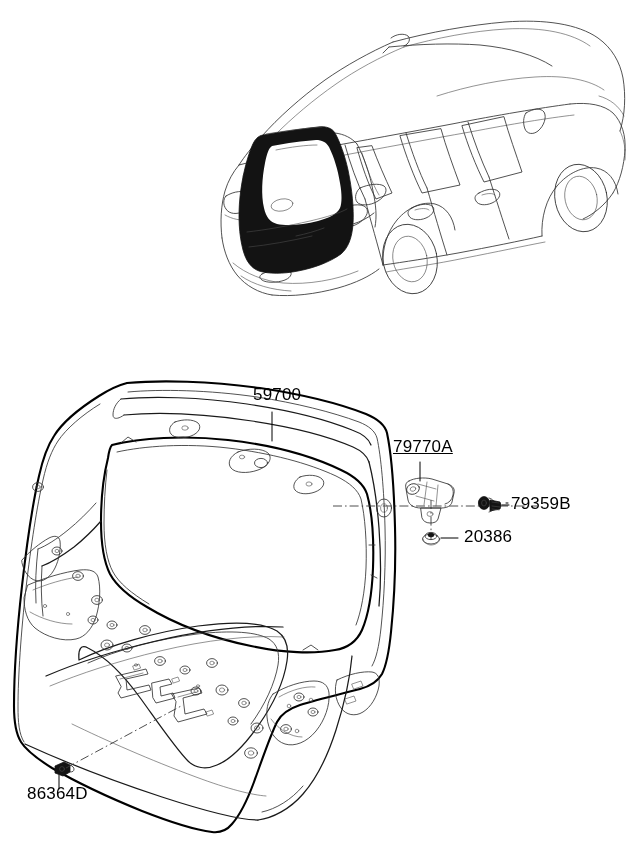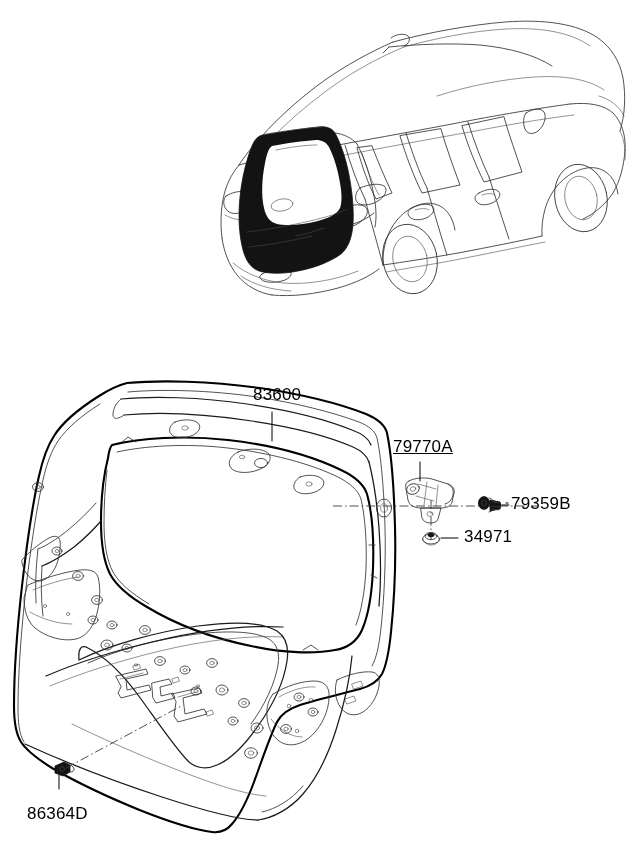--- a/index.html
+++ b/index.html
@@ -494,23 +494,23 @@
 
       <path class="ln-leader" d="M441 538 L 458 538"></path>
 
       <path class="ln-leader" d="M59 775 L 59 789"></path>
 
       <path class="ln-center" d="M66 768 L 183 705"></path>
     </g>
 
   </svg>
 
-  <div class="callout" style="left:253px; top:385px;">83600</div>
+  <div class="callout" style="left:253px; top:385px;">59700</div>
 
   <div class="callout" style="left:393px; top:437px;text-decoration:underline;">79770A</div>
 
   <div class="callout" style="left:511px; top:494px;text-align:right;">79359B</div>
 
-  <div class="callout" style="left:464px; top:527px;">34971</div>
-
-  <div class="callout" style="left:27px; top:804px;">86364D</div>
+  <div class="callout" style="left:464px; top:527px;">20386</div>
+
+  <div class="callout" style="left:27px; top:784px;">86364D</div>
 
 </div>
 
 </body></html>

